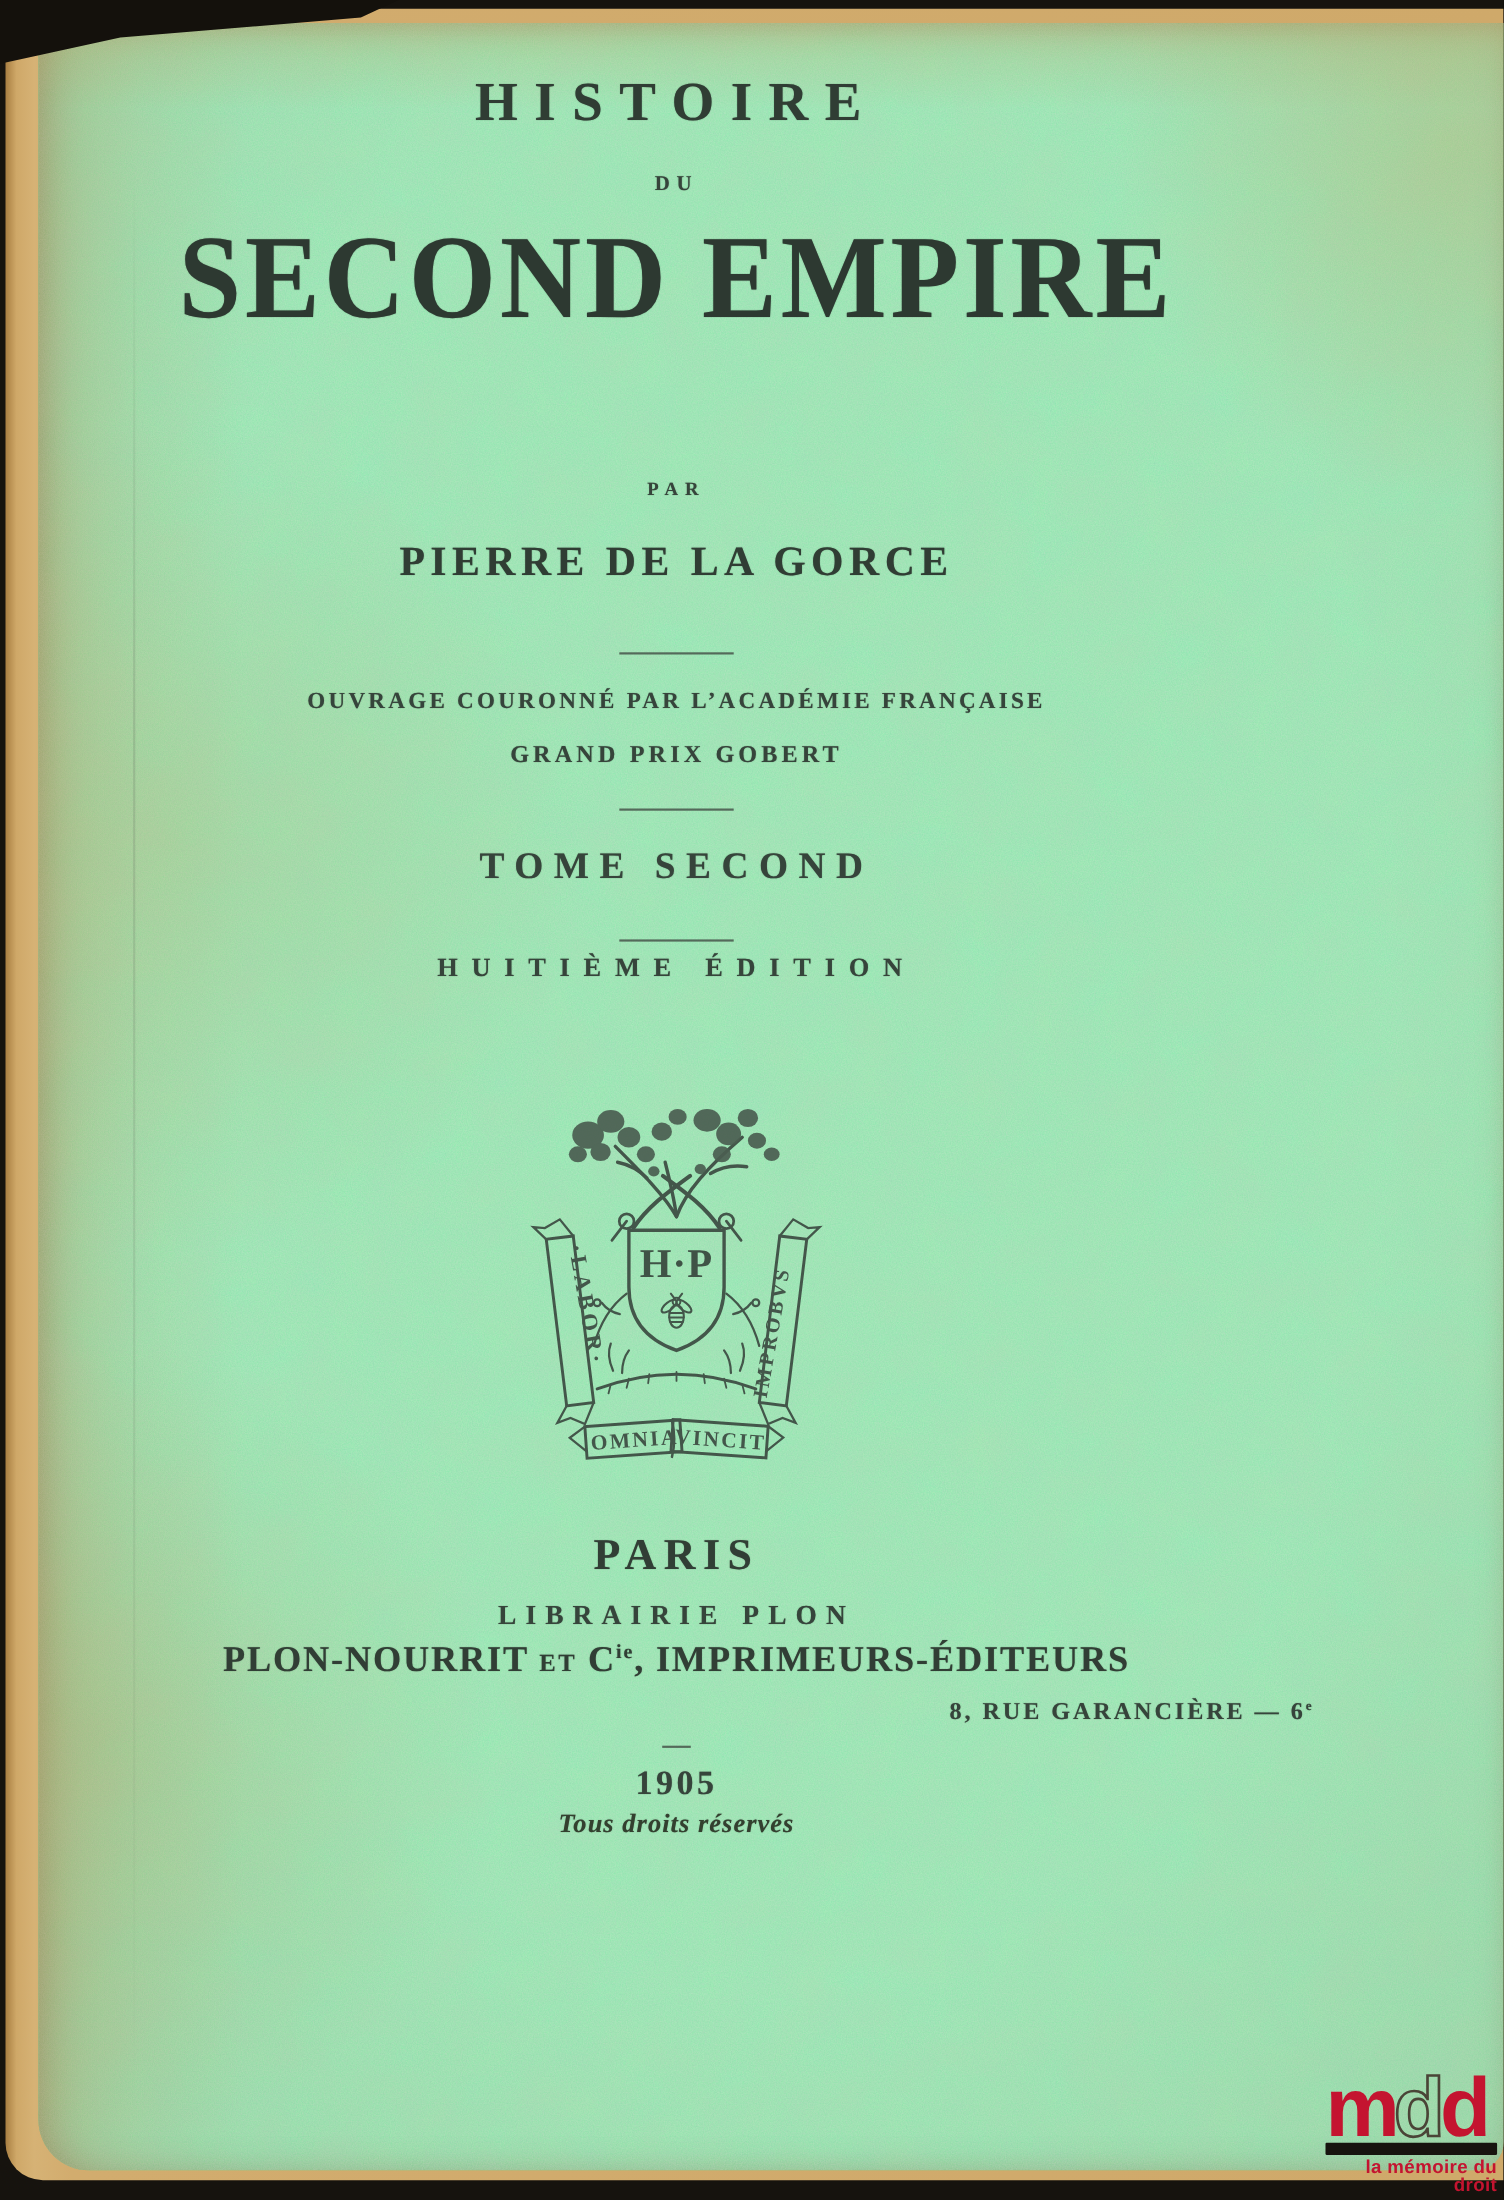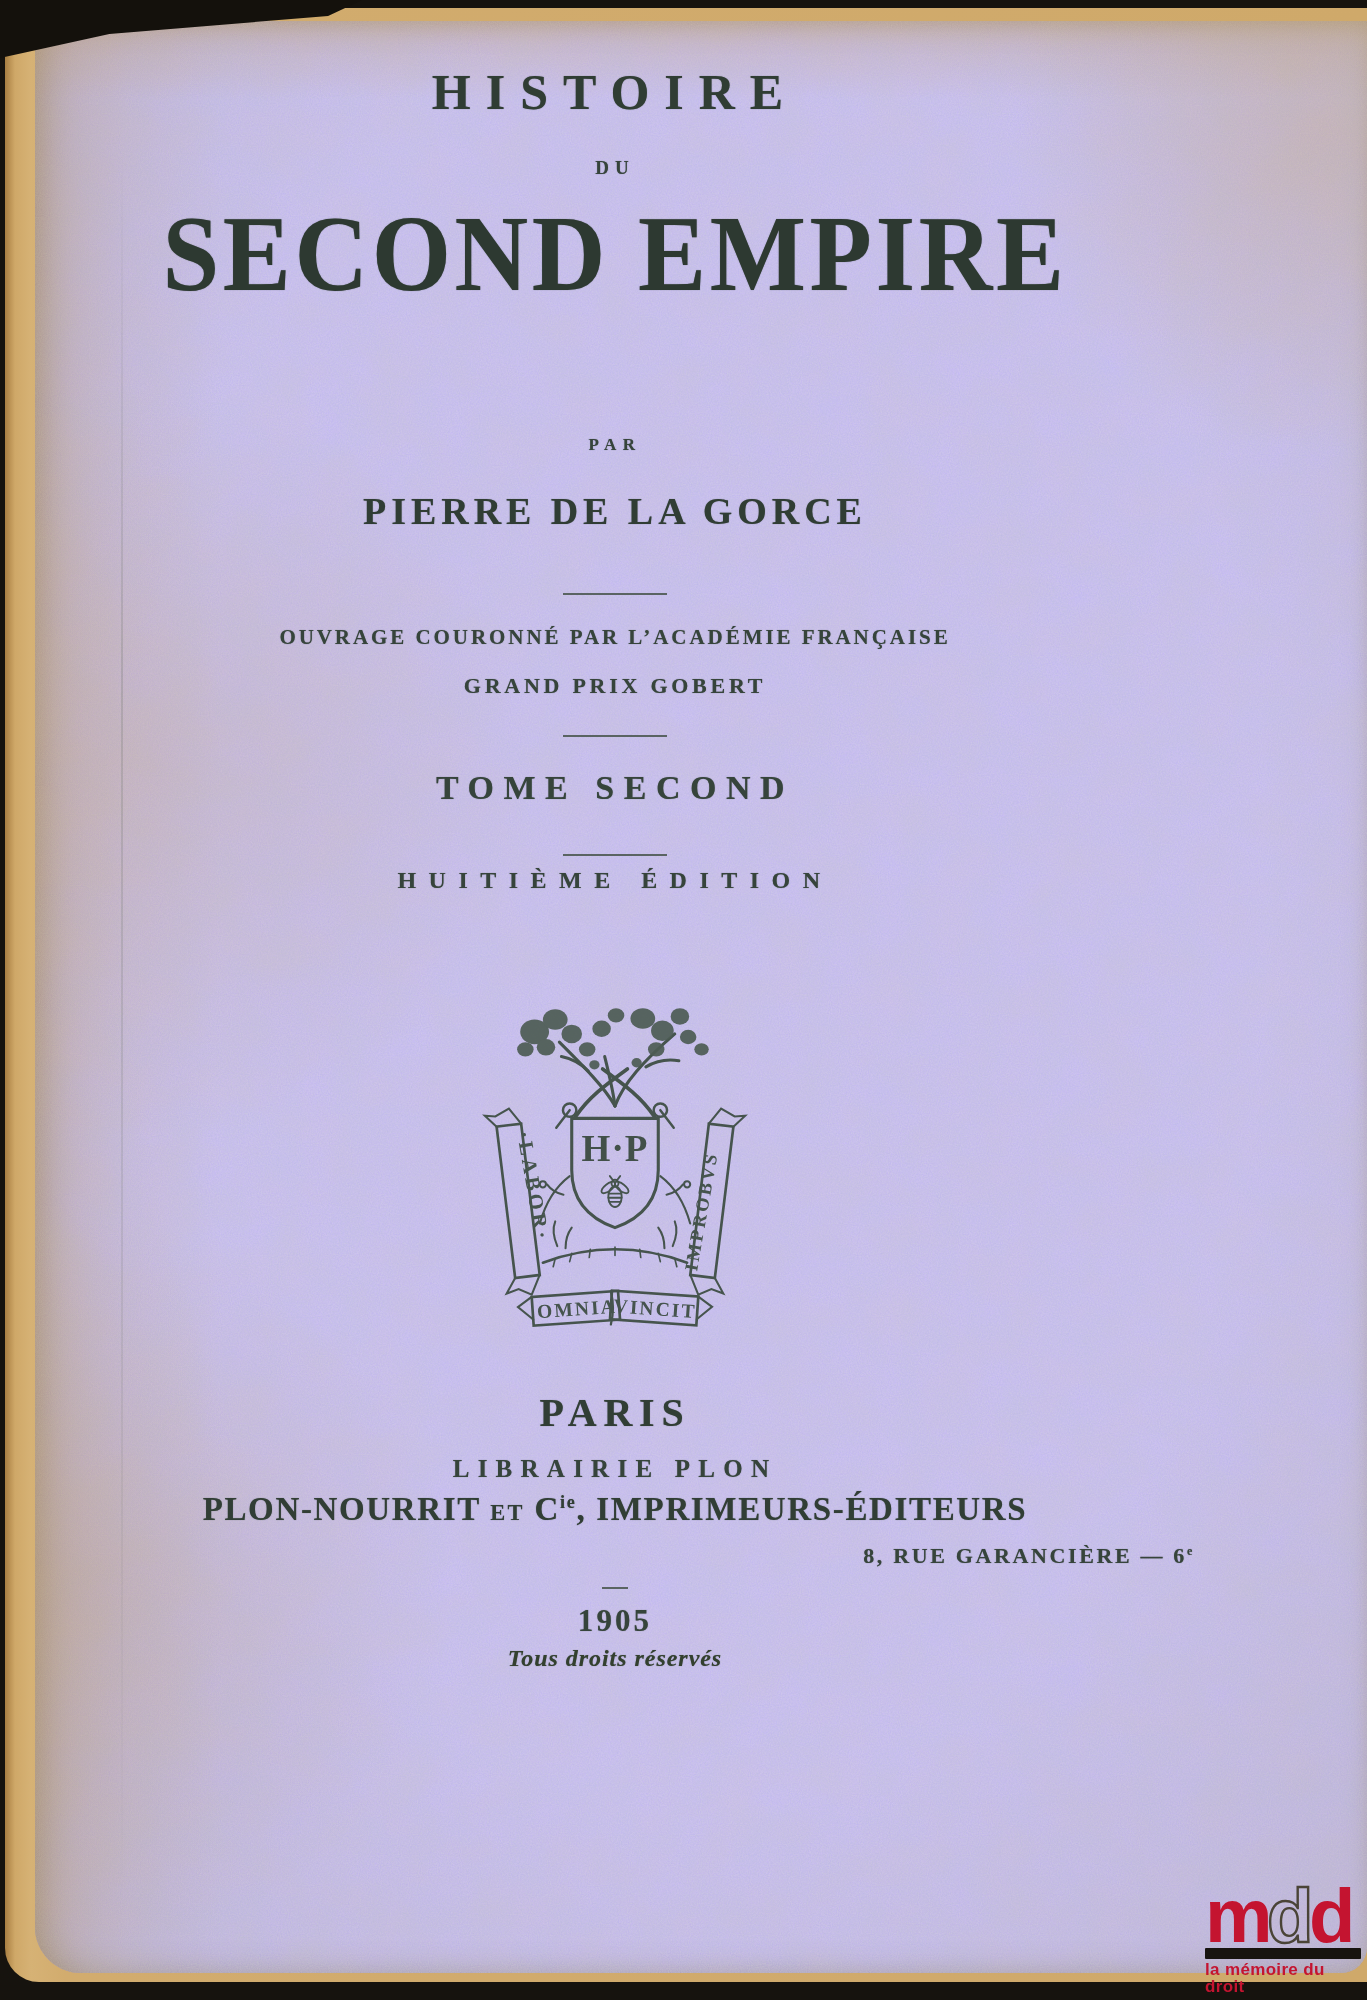--- a/index.html
+++ b/index.html
@@ -5,21 +5,21 @@
   html,body{margin:0;padding:0;background:#0e0c09;}
   .scene{position:relative;width:1367px;height:2000px;background:#16130e;overflow:hidden;
          font-family:"Liberation Serif", serif;}
 
   
   .under-edge{position:absolute;left:5px;top:8px;right:0;bottom:18px;
       background:linear-gradient(90deg,#a97f42 0,#cfa868 10px,#d6b275 26px,#d2ac6e 60px,#cfa96a 100%);
       border-radius:12px 0 0 34px;}
 
   
-  .paper{position:absolute;left:35px;top:21px;right:0;bottom:27px;background:#c4b5fd;
+  .paper{position:absolute;left:35px;top:21px;right:0;bottom:27px;background:#86efac;
       border-radius:16px 0 26px 46px;overflow:hidden;
       box-shadow:inset 22px 0 38px -14px rgba(120,88,38,.55),
                  inset 0 16px 26px -14px rgba(150,116,60,.5),
                  inset -6px -10px 30px -12px rgba(110,100,60,.35);padding-left:40px;}
   .grain{position:absolute;left:0;top:0;width:100%;height:100%;display:block;}
   .aging{position:absolute;inset:0;
       background:
         radial-gradient(circle at 9% 38%, rgba(190,155,90,.20), transparent 22%),
         radial-gradient(circle at 4% 80%, rgba(185,150,85,.22), transparent 18%),
         radial-gradient(circle at 97% 6%, rgba(200,165,95,.28), transparent 14%),
@@ -65,21 +65,21 @@
   .r4{top:1566px;width:26px;}
   .t-year{top:1582px;font-size:31px;font-weight:bold;letter-spacing:.10em;}
   .t-rights{top:1624px;font-size:24px;font-style:italic;font-weight:600;letter-spacing:.04em;
             color:#33402f;}
 
   
   .mdd{position:absolute;right:6px;bottom:5px;width:156px;z-index:6;
        font-family:"Liberation Sans", sans-serif;}
   .mdd-word{display:block;width:152px;height:62px;}
   .mdd-bar{height:11px;background:#17140f;margin:3px 0 2px 0;border-radius:1px;}
-  .mdd-tag{font-size:17px;font-weight:bold;text-align:left;letter-spacing:.02em;line-height:1;}
+  .mdd-tag{font-size:17px;font-weight:bold;text-align:right;letter-spacing:.02em;line-height:1;}
 </style>
 </head>
 <body>
 
 <div class="scene">
 
   <div class="under-edge"></div>
 
   <div class="paper">
 

